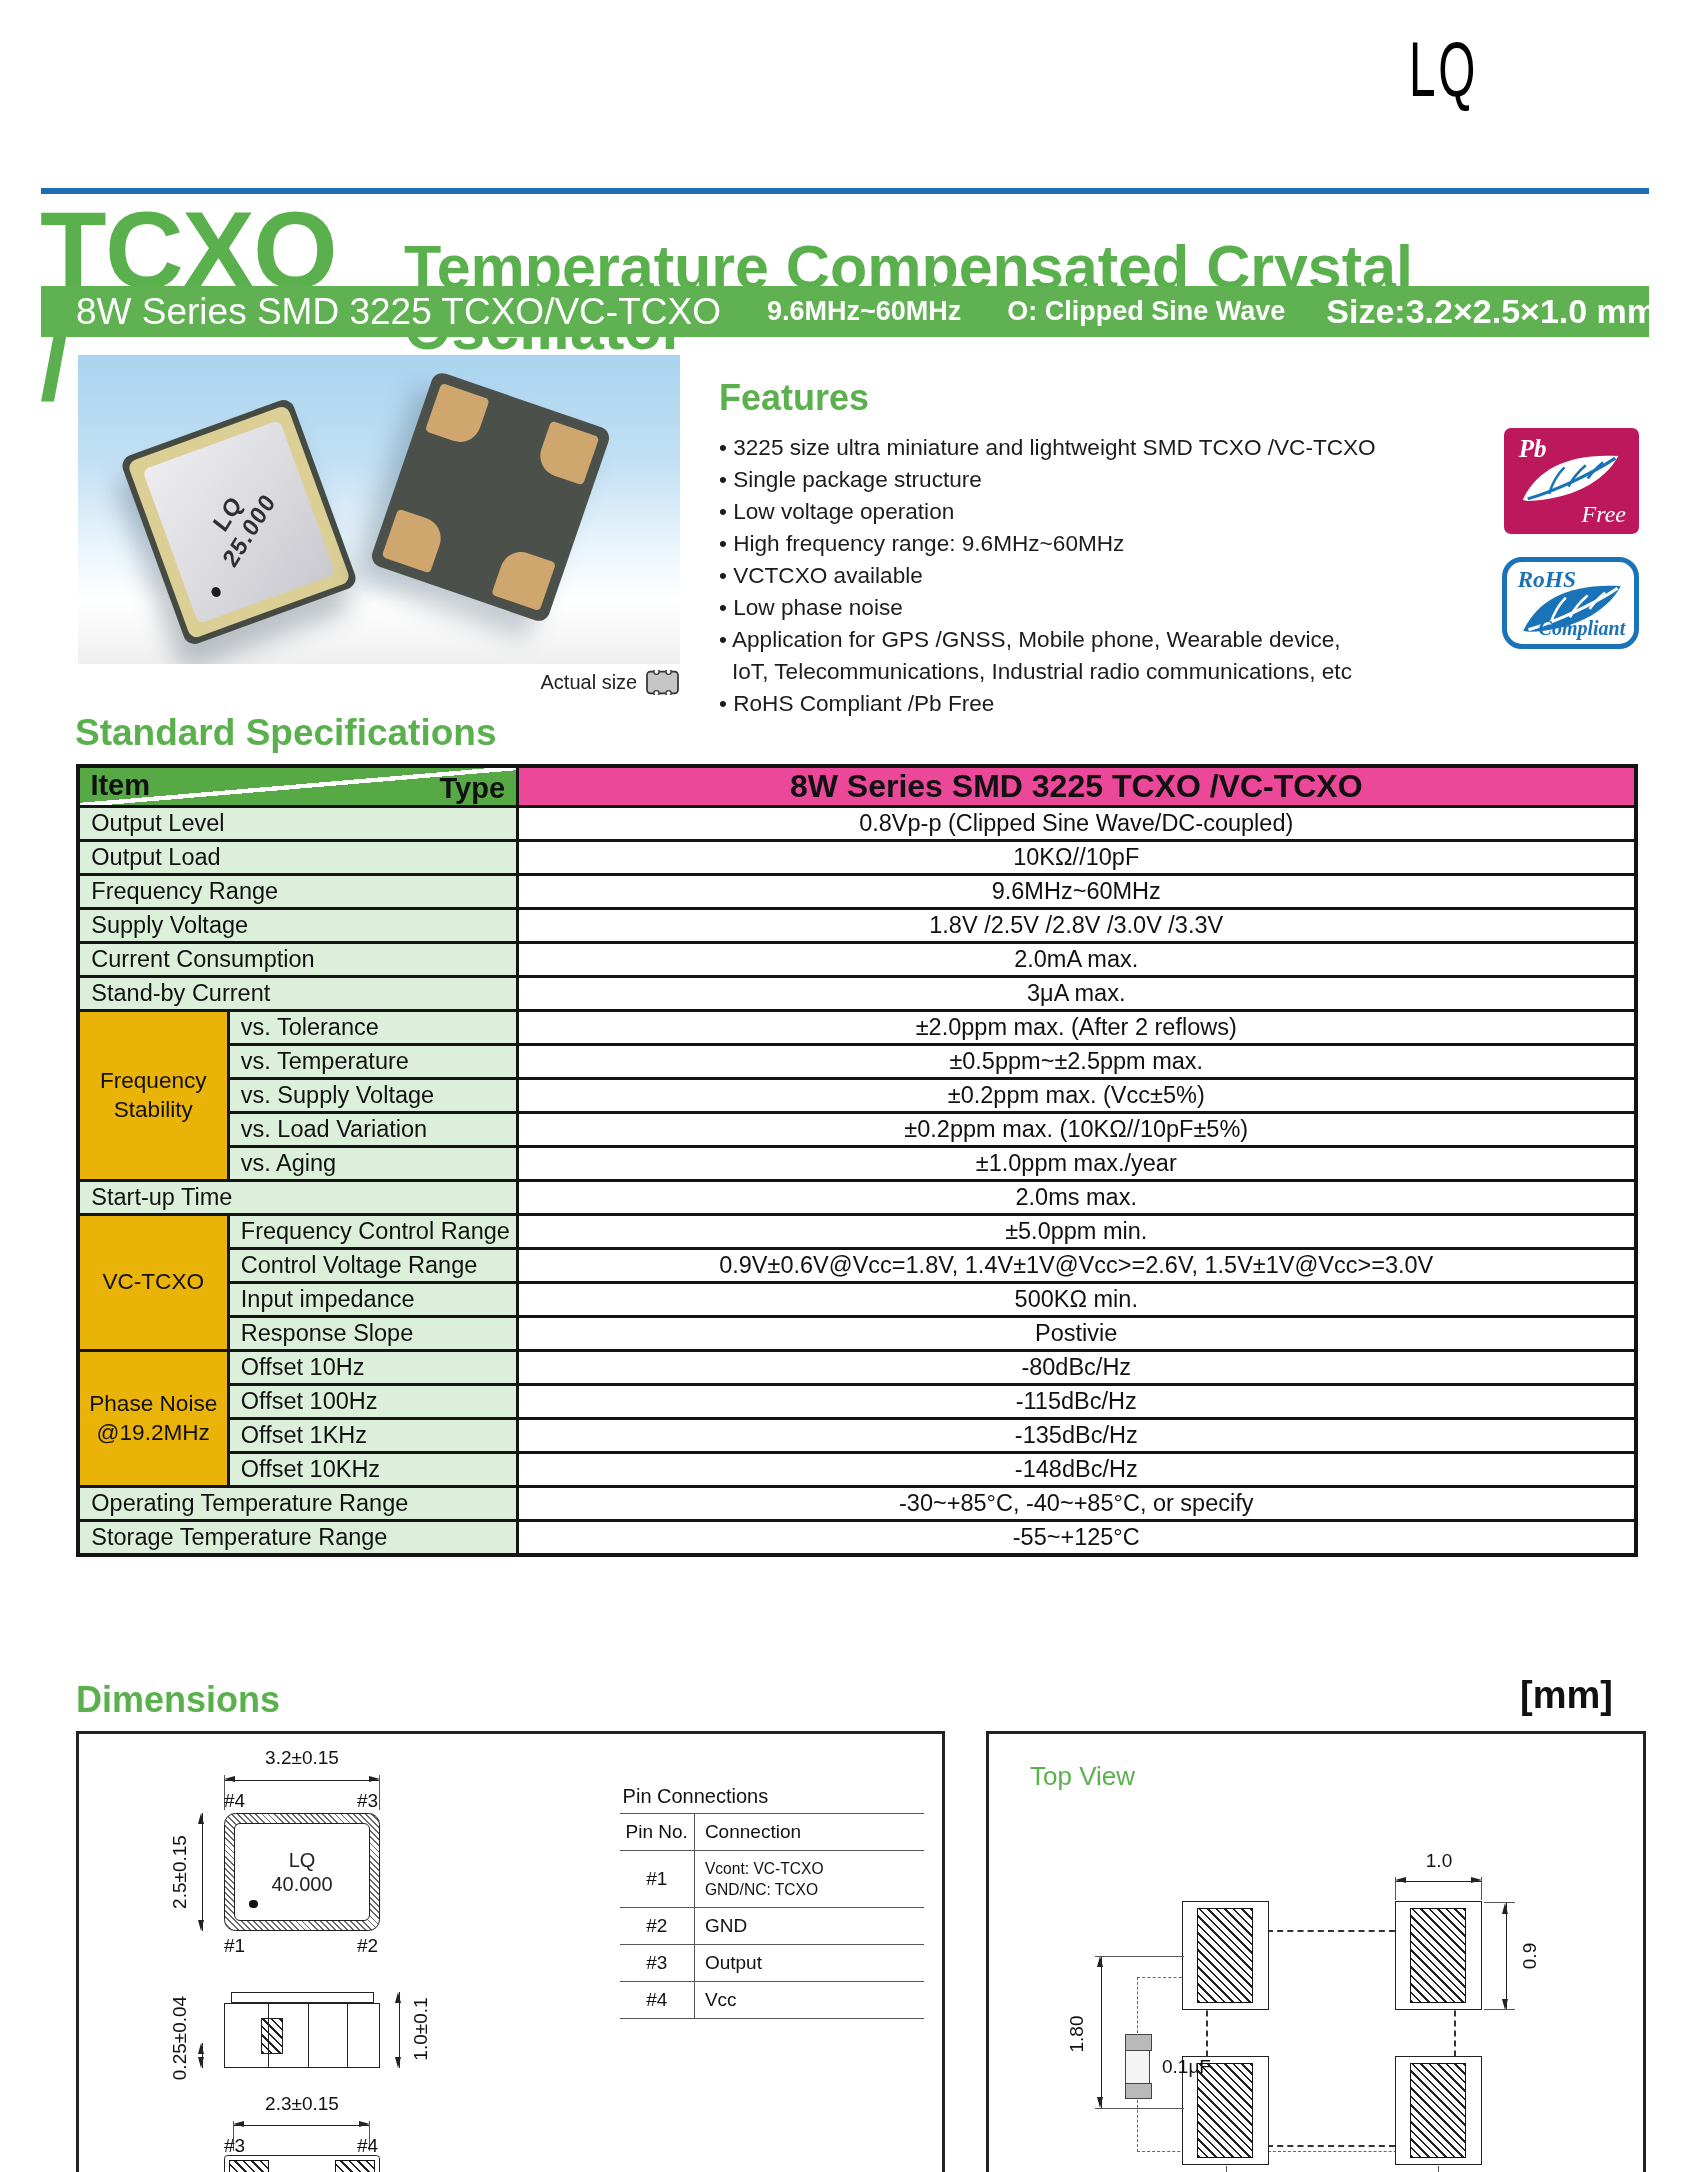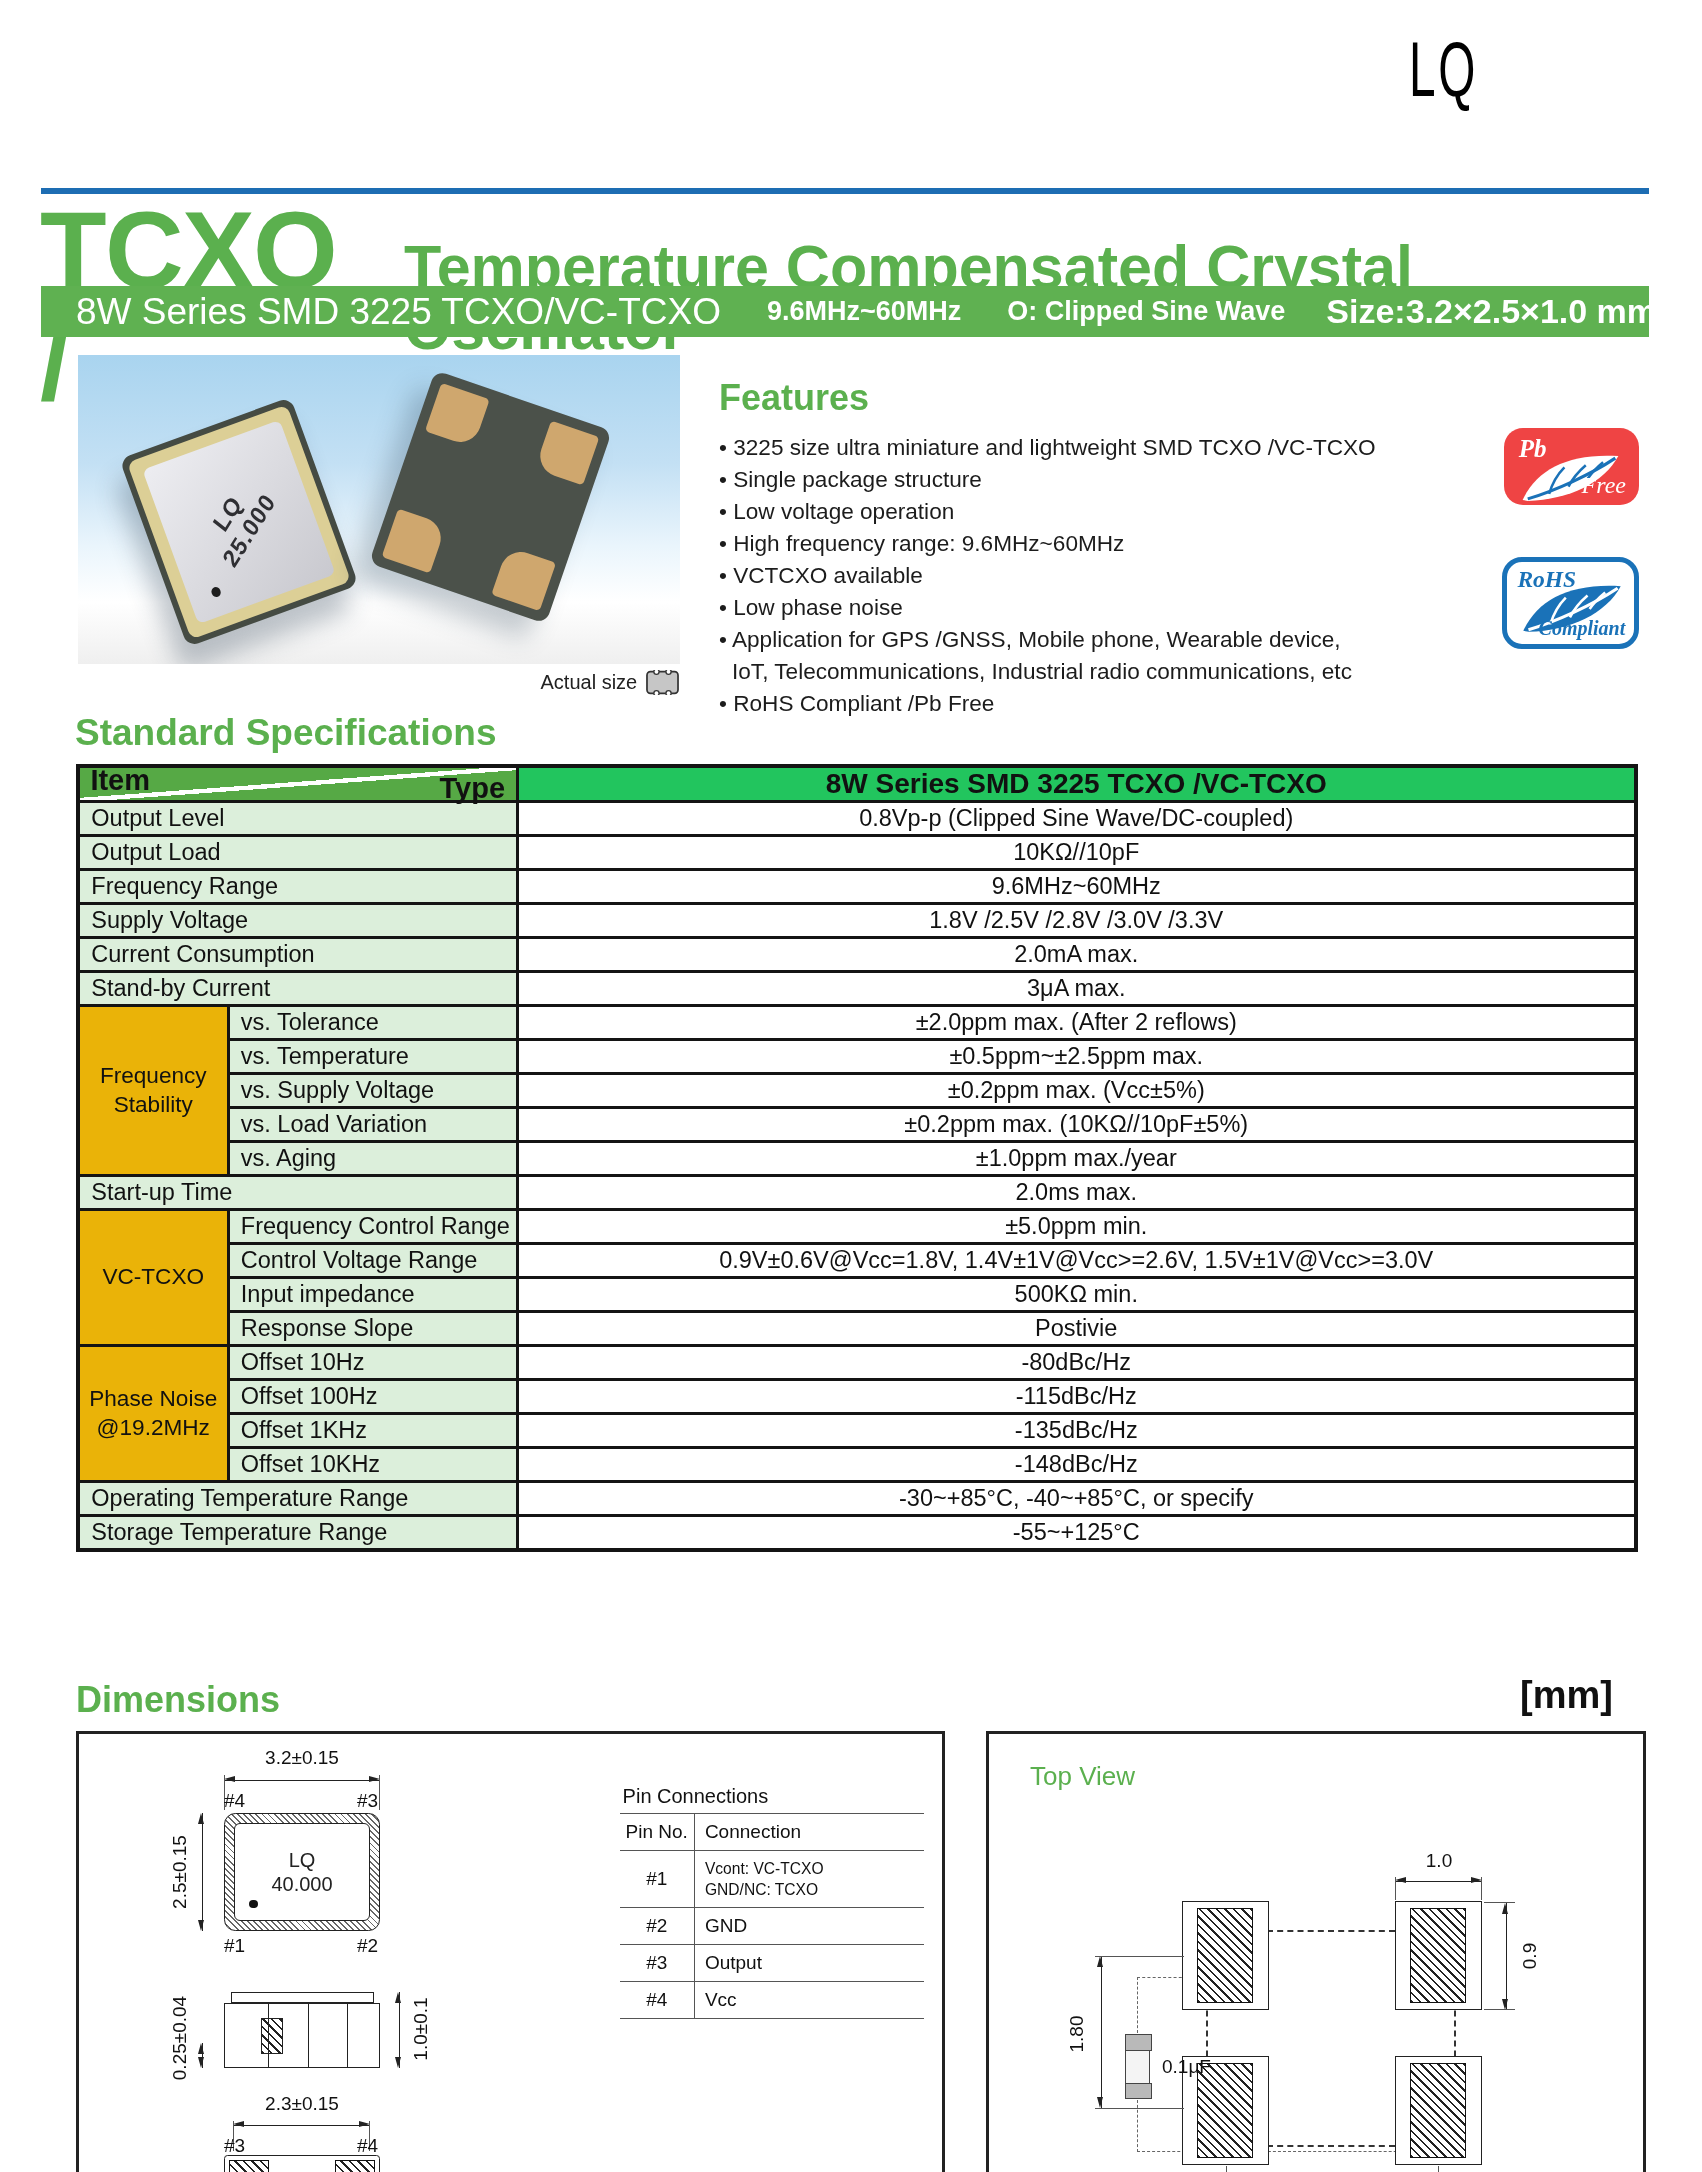--- a/index.html
+++ b/index.html
@@ -41,42 +41,42 @@
   .pad-br { right:9.6px; bottom:9.6px;border-radius:21px 4.3px 4.3px 4.3px; }
   .actual-size-row { position:absolute; left:78px; top:670px; width:602px; display:flex;
                      justify-content:flex-end; align-items:center; gap:7.8px; font-size:20px; color:#222; }
 
   
   .features-head { position:absolute; left:719px; top:377px; font-size:36px; font-weight:700; color:#5bb04e; }
   .features-list { position:absolute; left:719px; top:432px; width:778px; font-size:22.6px; color:#1c1c1c; line-height:32px; }
   .feature-line.cont { padding-left:13px; }
 
   
-  .badge-pb { position:absolute; left:1504px; top:428px; width:135px; height:77px; background:#ef4444;
-              border-radius:19px; color:#fff; }
+  .badge-pb { position:absolute; left:1504px; top:428px; width:135px; height:106px; background:#be185d;
+              border-radius:7px; color:#fff; }
   .badge-pb .bt { position:absolute; left:14.8px; top:7px;  font:italic 700 25px "Liberation Serif", serif; }
   .badge-pb .bb { position:absolute; right:13px; bottom:6px; font:italic 400 24px "Liberation Serif", serif; }
   .badge-pb svg { position:absolute; left:11.3px; top:22px; width:111px; height:56px; }
   .badge-rohs { position:absolute; left:1502px; top:557px; width:137px; height:92px; background:#fff;
                 border:5.2px solid #1a72b8; border-radius:20px; color:#1a72b8; }
   .badge-rohs .bt { position:absolute; left:10.4px; top:4.3px; font:italic 700 23.5px "Liberation Serif", serif; }
   .badge-rohs .bb { position:absolute; right:8.7px; bottom:4.3px; font:italic 700 20px "Liberation Serif", serif; }
   .badge-rohs svg { position:absolute; left:8.7px; top:18px; width:112px; height:57px; }
 
   
   .specs-head { position:absolute; left:75px; top:712px; font-size:37px; font-weight:700; color:#5bb04e; }
   .spec-table { position:absolute; left:76px; top:764px; width:1558px; border-collapse:collapse;
                 table-layout:fixed; border:4.8px solid #141414; }
   .spec-table td { border:3px solid #141414; height:34px; vertical-align:middle; }
   .head-corner { position:relative; height:59px;
     background:linear-gradient(to bottom right, rgba(0,0,0,0) calc(50% - 2.2px), #fff calc(50% - 2.2px),
                #fff calc(50% + 2.2px), rgba(0,0,0,0) calc(50% + 2.2px)), #56a945; }
   .corner-type { position:absolute; top:3.5px; right:10.4px; font-size:29px; font-weight:700; color:#111; }
   .corner-item { position:absolute; bottom:3.5px; left:10.4px; font-size:29px; font-weight:700; color:#111; }
-  .head-type { background:#22c55e; text-align:center; font-size:28px; font-weight:700; color:#111; }
+  .head-type { background:#ec4899; text-align:center; font-size:32px; font-weight:700; color:#111; }
   .item-cell  { background:#dcefdb; font-size:23.5px; color:#111; padding-left:11.3px; }
   .group-cell { background:#eab308; font-size:22.6px; color:#111; text-align:center; white-space:pre-line; line-height:1.25; }
   .value-cell { background:#fff; font-size:23.5px; color:#111; text-align:center; }
 
   
   .hatch { background:repeating-linear-gradient(45deg,#222 0 1.7px,rgba(0,0,0,0) 1.7px 6px); }
   .dim-label { position:absolute; font-size:19px; color:#111; white-space:nowrap; }
   .dim-label.center { transform:translate(-50%,-50%); }
   .dim-label.center.rot { transform:translate(-50%,-50%) rotate(-90deg); }
   .dim-h { position:absolute; border-top:1.7px solid #222; }

